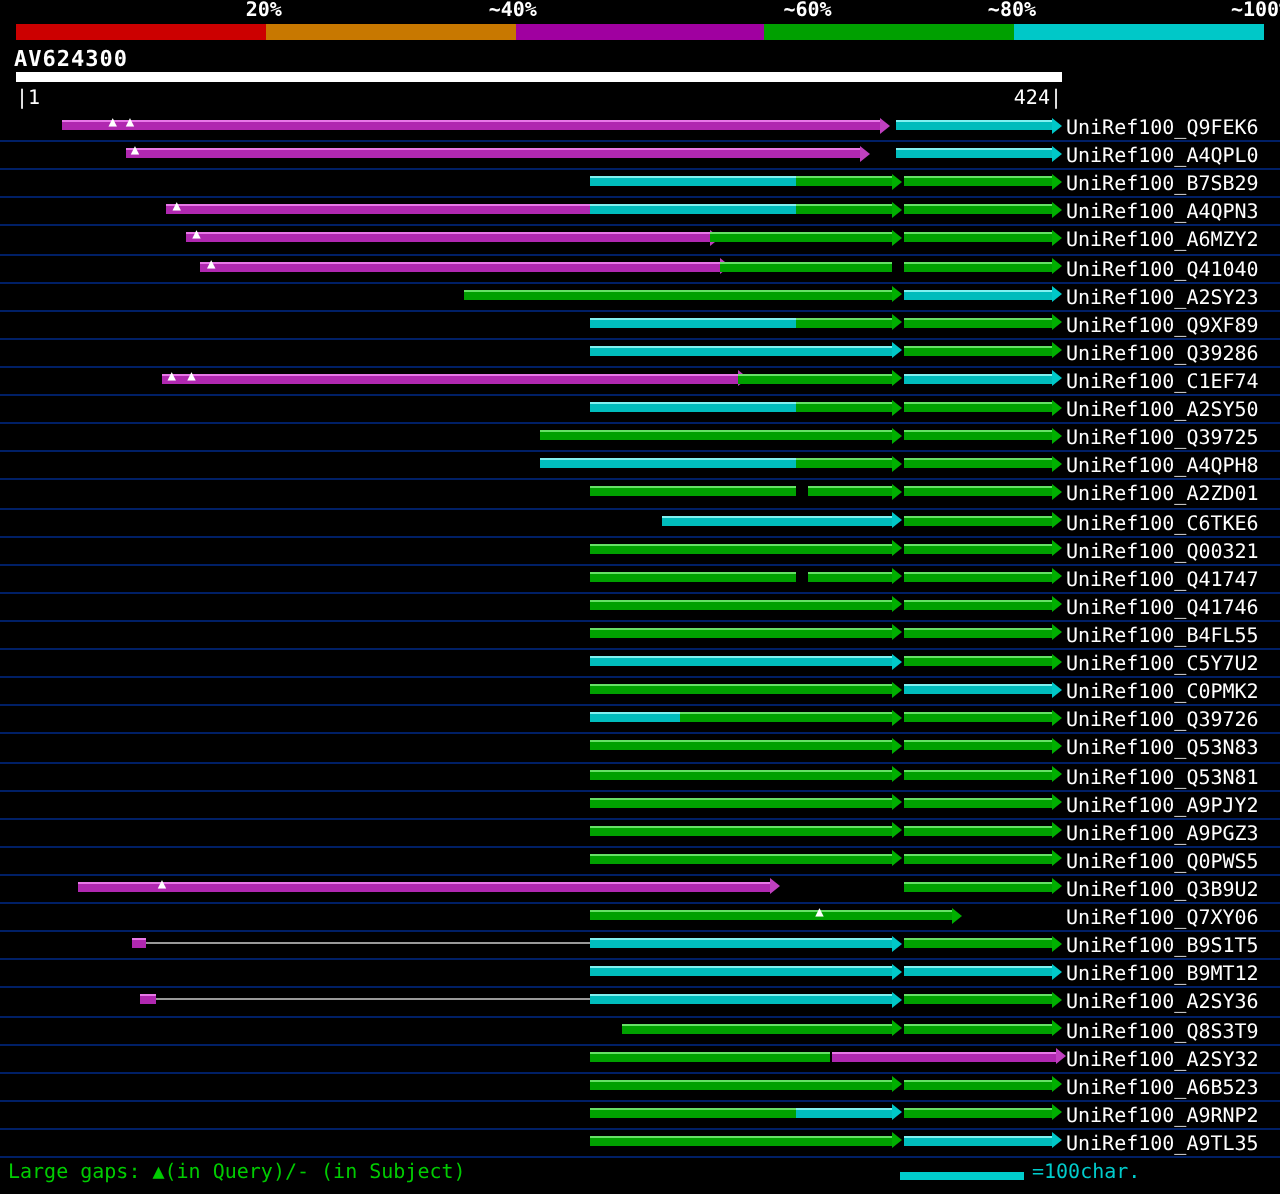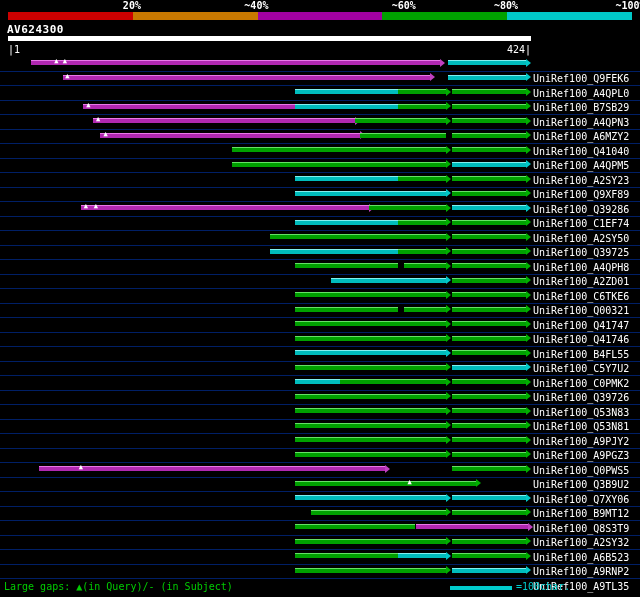--- a/index.html
+++ b/index.html
@@ -24,21 +24,21 @@
   .seg.p60{background:linear-gradient(#e878e8 0,#e878e8 1px,#b028b0 1px);}
   .seg.p80{background:linear-gradient(#66e066 0,#66e066 1px,#00a000 1px);}
   .seg.p100{background:linear-gradient(#80f0f0 0,#80f0f0 1px,#00bcbc 1px);}
   .ah{position:absolute;top:1.5px;width:0;height:0;
       border-top:4px solid transparent;border-bottom:4px solid transparent;}
   .ah.p60{border-left:5px solid #c040c0;}
   .ah.p80{border-left:5px solid #00b000;}
   .ah.p100{border-left:5px solid #00c8c8;}
   .conn{position:absolute;top:5px;height:1px;background:#999;}
   .mark{position:absolute;top:0px;color:#fff;font-size:7px;line-height:8px;z-index:2;}
-  .hitlabel{position:absolute;left:533px;top:16px;color:#fff;white-space:nowrap;
+  .hitlabel{position:absolute;left:533px;top:2px;color:#fff;white-space:nowrap;
             font:10px "DejaVu Sans Mono",monospace;}
   
   .gapnote{position:absolute;top:581px;left:4px;color:#00cc00;
            font:10px "DejaVu Sans Mono",monospace;}
   .scalebar{position:absolute;top:586px;left:450px;width:62px;height:4px;background:#00cccc;}
   .scalelabel{position:absolute;top:581px;left:516px;color:#00cccc;
               font:10px "DejaVu Sans Mono",monospace;}
 </style>
 </head>
 <body>
@@ -112,27 +112,20 @@
       <div class="row">
         <div class="seg p60" style="left: 100.335px; width: 259.769px;"></div>
         <div class="ah p60" style="left: 360.104px;"></div>
         <div class="seg p80" style="left: 360.104px; width: 86.1792px;"></div>
         <div class="seg p80" style="left: 452.439px; width: 73.8679px;"></div>
         <div class="ah p80" style="left: 526.307px;"></div>
         <span class="mark" style="left: 103.491px;">▲</span>
         <span class="hitlabel">UniRef100_Q41040</span>
       </div>
       <div class="row">
-        <div class="seg p80" style="left: 232.066px; width: 214.217px;"></div>
-        <div class="ah p80" style="left: 446.283px;"></div>
-        <div class="seg p80" style="left: 452.439px; width: 73.8679px;"></div>
-        <div class="ah p80" style="left: 526.307px;"></div>
-        <span class="hitlabel">UniRef100_A4QPM5</span>
-      </div>
-      <div class="row">
         <div class="seg p80" style="left: 232.066px; width: 166.203px;"></div>
         <div class="seg p80" style="left: 398.269px; width: 48.0142px;"></div>
         <div class="ah p80" style="left: 446.283px;"></div>
         <div class="seg p100" style="left: 452.439px; width: 73.8679px;"></div>
         <div class="ah p100" style="left: 526.307px;"></div>
         <span class="hitlabel">UniRef100_A2SY23</span>
       </div>
       <div class="row">
         <div class="seg p100" style="left: 294.854px; width: 103.415px;"></div>
         <div class="seg p80" style="left: 398.269px; width: 48.0142px;"></div>
@@ -291,25 +284,43 @@
         <span class="mark" style="left: 78.8679px;">▲</span>
         <span class="hitlabel">UniRef100_Q3B9U2</span>
       </div>
       <div class="row">
         <div class="seg p80" style="left: 294.854px; width: 180.976px;"></div>
         <div class="ah p80" style="left: 475.83px;"></div>
         <span class="mark" style="left: 407.58px;">▲</span>
         <span class="hitlabel">UniRef100_Q7XY06</span>
       </div>
       <div class="row">
+        <div class="conn" style="left: 73.25px; width: 221.604px;"></div>
+        <div class="seg p60" style="left: 65.8632px; width: 7.38679px;"></div>
+        <div class="seg p100" style="left: 294.854px; width: 151.429px;"></div>
+        <div class="ah p100" style="left: 446.283px;"></div>
+        <div class="seg p80" style="left: 452.439px; width: 73.8679px;"></div>
+        <div class="ah p80" style="left: 526.307px;"></div>
+        <span class="hitlabel">UniRef100_B9S1T5</span>
+      </div>
+      <div class="row">
         <div class="seg p100" style="left: 294.854px; width: 151.429px;"></div>
         <div class="ah p100" style="left: 446.283px;"></div>
         <div class="seg p100" style="left: 452.439px; width: 73.8679px;"></div>
         <div class="ah p100" style="left: 526.307px;"></div>
         <span class="hitlabel">UniRef100_B9MT12</span>
+      </div>
+      <div class="row">
+        <div class="conn" style="left: 78.1745px; width: 216.679px;"></div>
+        <div class="seg p60" style="left: 69.5566px; width: 8.61792px;"></div>
+        <div class="seg p100" style="left: 294.854px; width: 151.429px;"></div>
+        <div class="ah p100" style="left: 446.283px;"></div>
+        <div class="seg p80" style="left: 452.439px; width: 73.8679px;"></div>
+        <div class="ah p80" style="left: 526.307px;"></div>
+        <span class="hitlabel">UniRef100_A2SY36</span>
       </div>
       <div class="row">
         <div class="seg p80" style="left: 310.858px; width: 135.425px;"></div>
         <div class="ah p80" style="left: 446.283px;"></div>
         <div class="seg p80" style="left: 452.439px; width: 73.8679px;"></div>
         <div class="ah p80" style="left: 526.307px;"></div>
         <span class="hitlabel">UniRef100_Q8S3T9</span>
       </div>
       <div class="row">
         <div class="seg p80" style="left: 294.854px; width: 120.651px;"></div>

